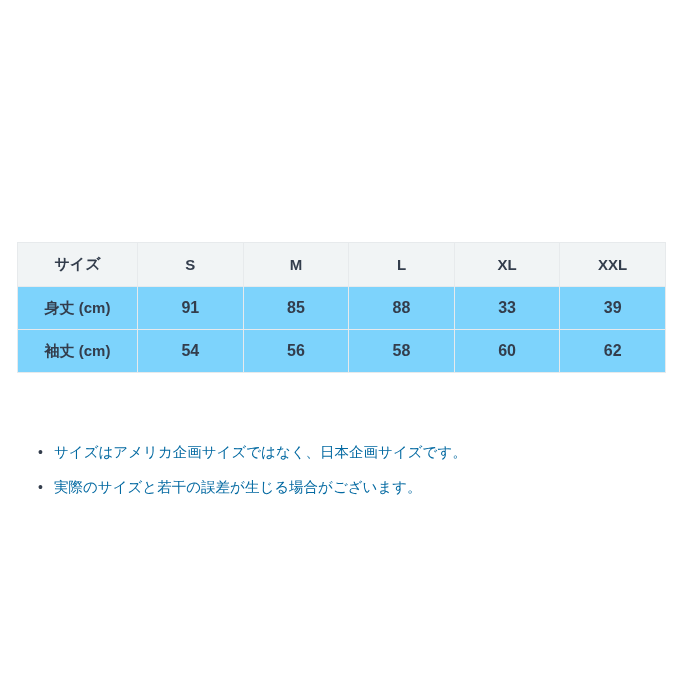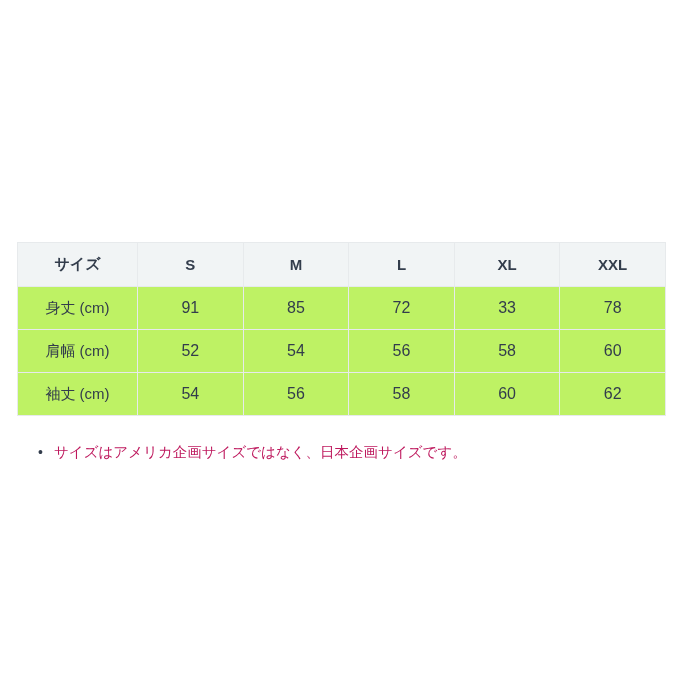--- a/index.html
+++ b/index.html
@@ -31,42 +31,42 @@
     vertical-align: middle;
     color: #333d4c;
   }
   table.size-table thead th {
     background: #f1f4f5;
     height: 44px;
     font-size: 15px;
     font-weight: bold;
   }
   table.size-table tbody td {
-    background: #bef264;
+    background: #7dd3fc;
     height: 43px;
     font-size: 16px;
-    font-weight: normal;
+    font-weight: bold;
   }
   table.size-table tbody td.row-label {
     font-size: 15px;
   }
   .notes {
     position: absolute;
     left: 32px;
     top: 443px;
     width: 620px;
     list-style: none;
   }
   .notes li {
     position: relative;
     padding-left: 22px;
     font-size: 14.5px;
     line-height: 19px;
     margin-bottom: 16px;
-    color: #be185d;
+    color: #0369a1;
   }
   .notes li::before {
     content: "•";
     position: absolute;
     left: 6px;
     top: 0;
     font-size: 14px;
     color: #333d4c;
   }
 </style>
@@ -91,39 +91,32 @@
           <th>L</th>
           <th>XL</th>
           <th>XXL</th>
         </tr>
     </thead>
     <tbody>
         <tr>
           <td class="row-label">身丈 (cm)</td>
           <td>91</td>
           <td>85</td>
-          <td>72</td>
+          <td>88</td>
           <td>33</td>
-          <td>78</td>
-        </tr>
-        <tr>
-          <td class="row-label">肩幅 (cm)</td>
-          <td>52</td>
-          <td>54</td>
-          <td>56</td>
-          <td>58</td>
-          <td>60</td>
+          <td>39</td>
         </tr>
         <tr>
           <td class="row-label">袖丈 (cm)</td>
           <td>54</td>
           <td>56</td>
           <td>58</td>
           <td>60</td>
           <td>62</td>
         </tr>
       </tbody>
   </table>
 </div>
 
 <ul class="notes">
     <li>サイズはアメリカ企画サイズではなく、日本企画サイズです。</li>
+    <li>実際のサイズと若干の誤差が生じる場合がございます。</li>
   </ul>
 
 </body></html>

